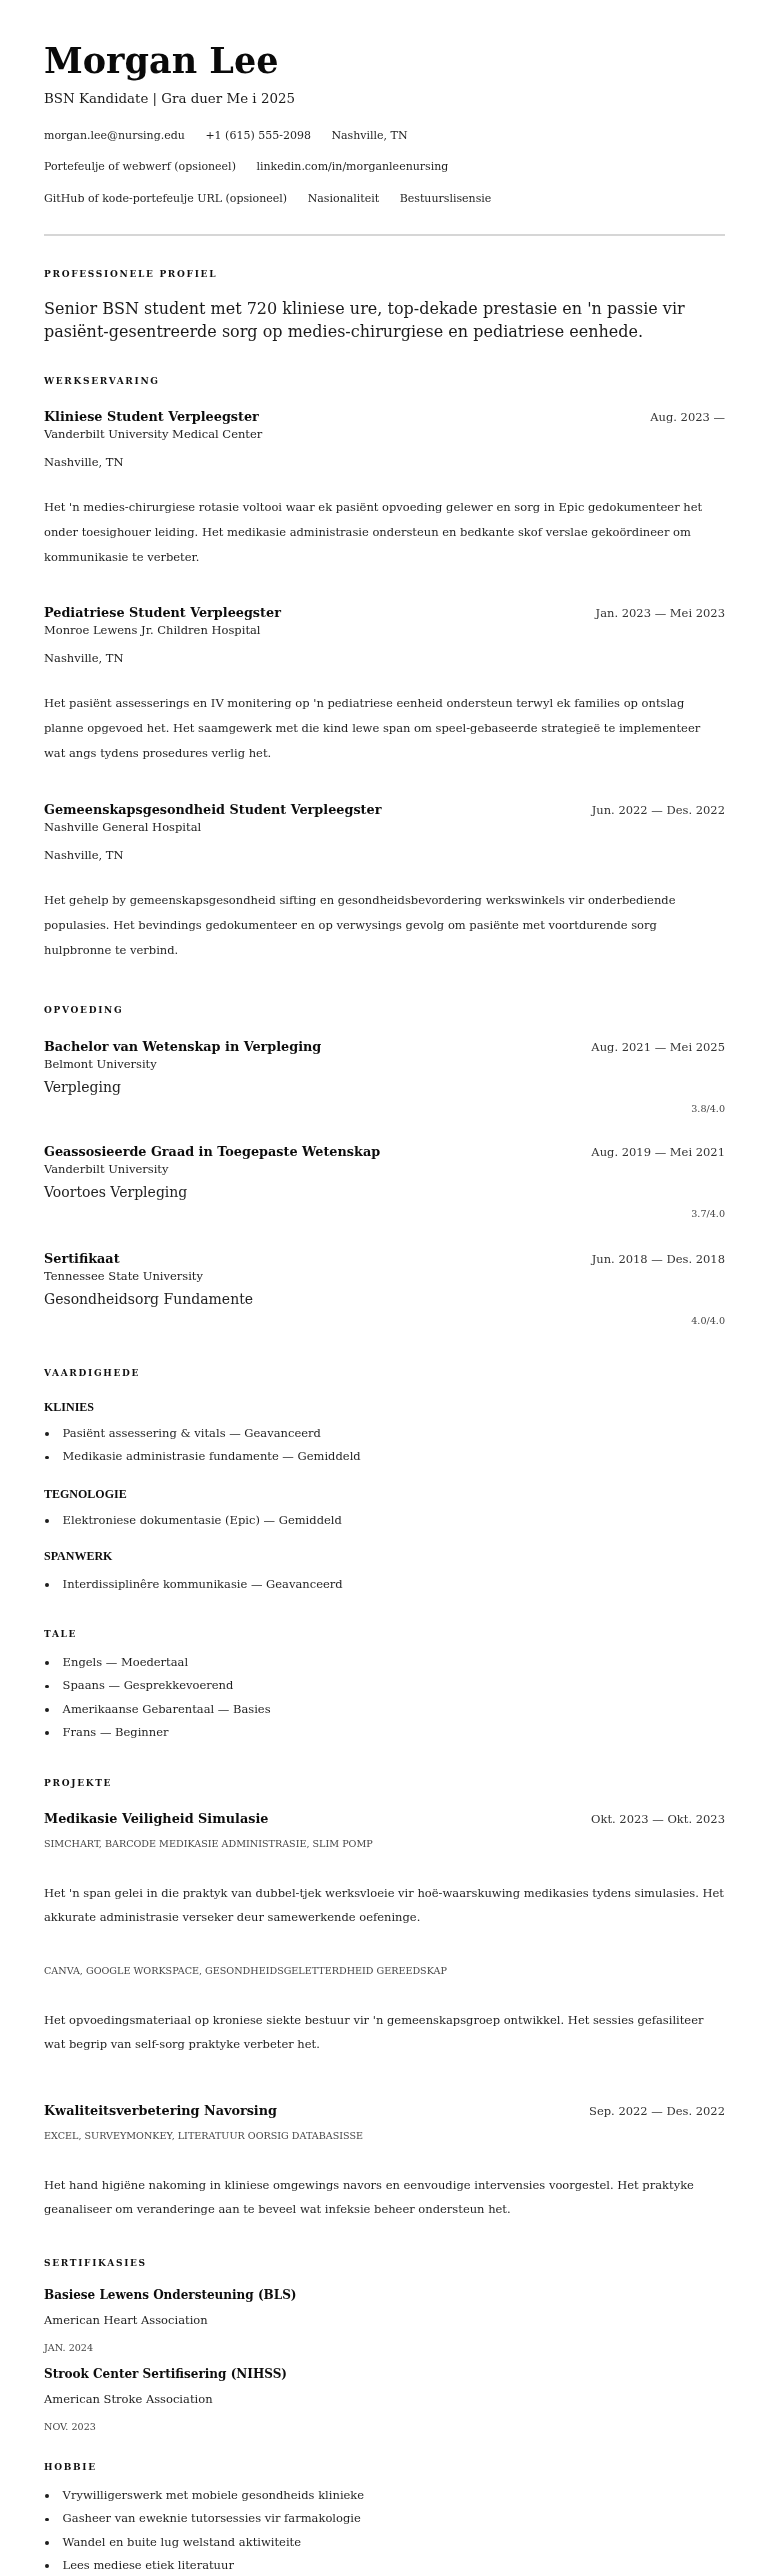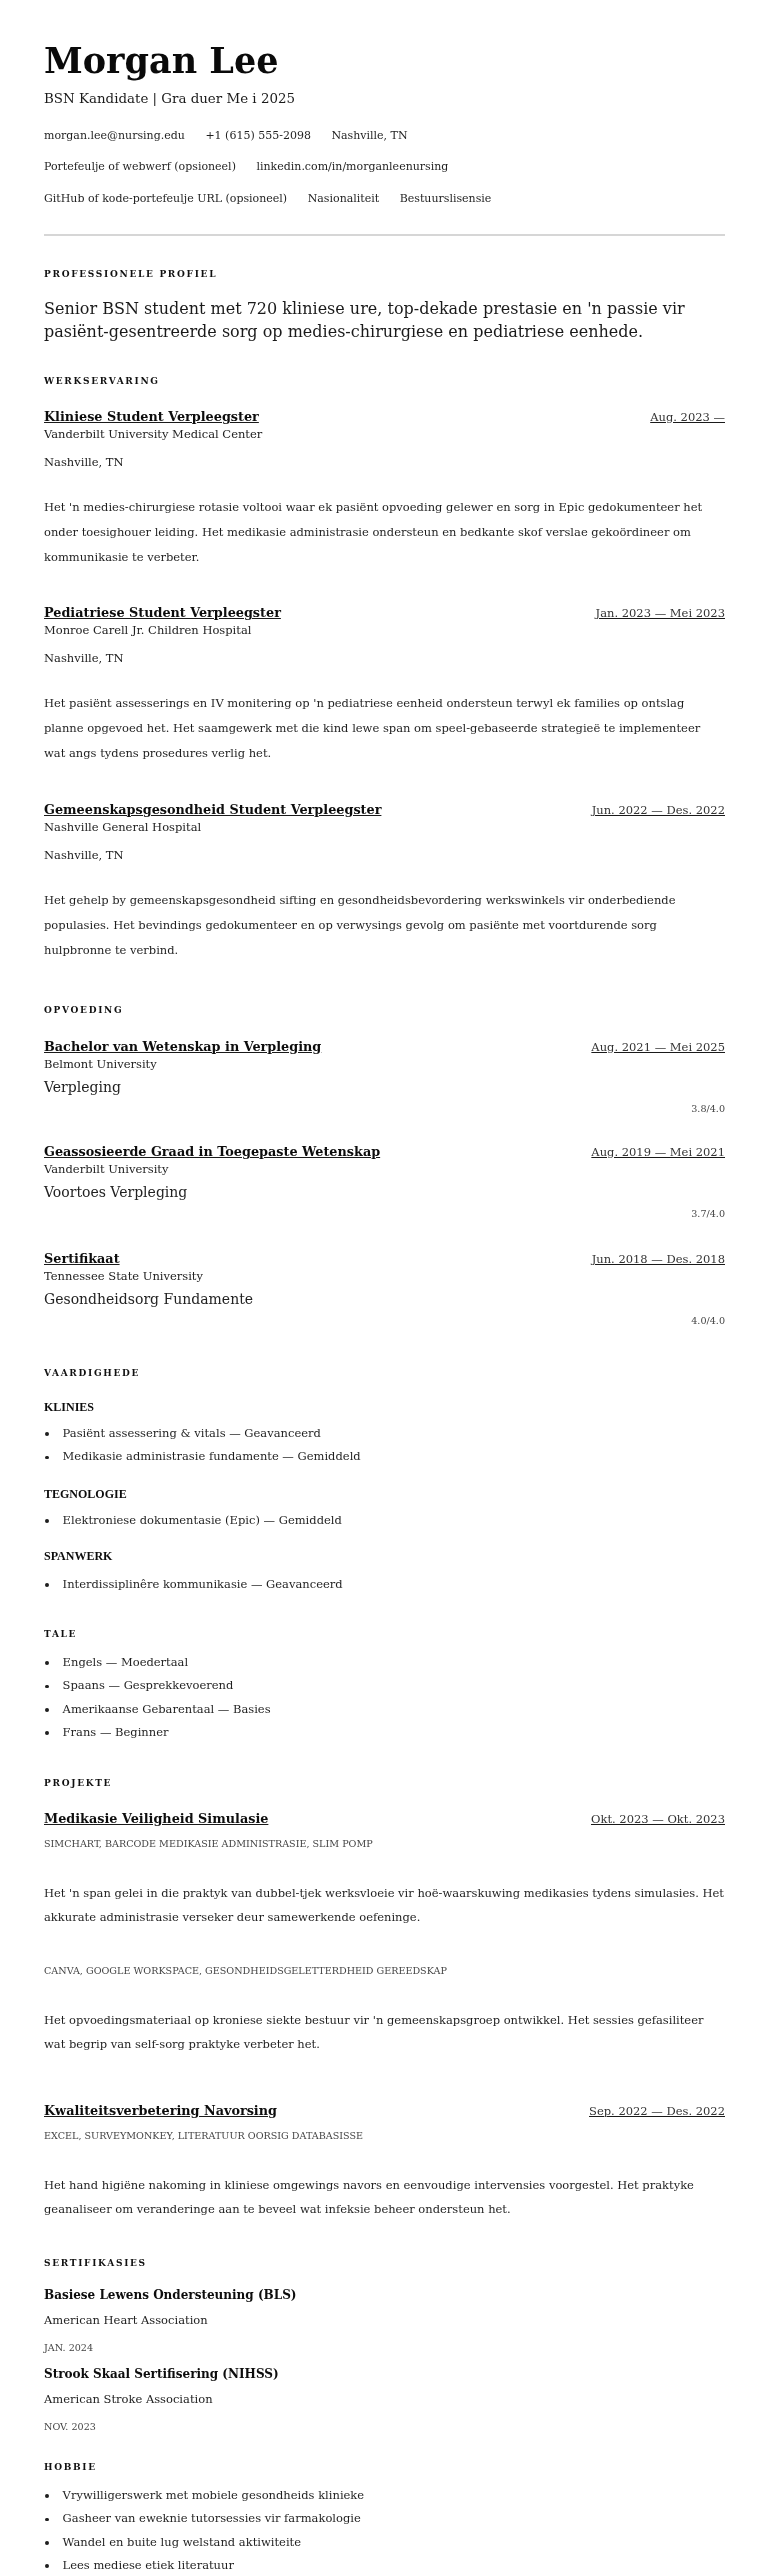--- a/index.html
+++ b/index.html
@@ -19,21 +19,21 @@
   .subtitle { position: absolute; top: 90px; left: 0; font-size: 13.4px; line-height: 18px; color: #1a1a1a; white-space: nowrap; }
   .contact-row { position: absolute; left: 0; font-size: 11px; line-height: 15.4px; color: #1f1f1f; white-space: nowrap; display: flex; gap: 20.5px; }
   .contact-row span { display: inline-block; }
   .divider { position: absolute; top: 234px; left: 0; width: 681px; height: 1.9px; background: #d6d6d6; }
 
   .section-title { position: absolute; left: 0; font-size: 9px; font-weight: bold; letter-spacing: 1.7px; line-height: 11.5px; color: #111; text-transform: uppercase; white-space: nowrap; }
 
   .summary { position: absolute; top: 297px; left: 0; width: 681px; font-size: 16px; line-height: 23px; color: #1a1a1a; }
 
   .entry { position: absolute; left: 0; width: 681px; }
-  .entry .row { display: flex; justify-content: space-between; align-items: center; text-decoration: underline; }
+  .entry .row { display: flex; justify-content: space-between; align-items: center; }
   .entry .title { font-size: 12.8px; font-weight: bold; line-height: 18px; color: #0d0d0d; white-space: nowrap; }
   .entry .date { font-size: 11.5px; line-height: 18px; color: #333; white-space: nowrap; }
   .entry .sub { font-size: 11.5px; line-height: 16.6px; color: #222; white-space: nowrap; }
   .entry .loc { font-size: 11.5px; line-height: 16.6px; color: #222; margin-top: 11.5px; }
   .entry .desc { font-size: 11.5px; line-height: 25px; color: #1f1f1f; margin-top: 24px; }
   .entry .field { font-size: 14px; line-height: 16.6px; color: #222; margin-top: 6.4px; }
   .entry .gpa { font-size: 9.6px; line-height: 14px; color: #444; margin-top: 6.4px; text-align: right; }
   .entry .tags { font-size: 9.6px; line-height: 14px; color: #444; text-transform: uppercase; margin-top: 9px; white-space: nowrap; }
   .entry .pdesc { font-size: 11.5px; line-height: 24px; color: #1f1f1f; margin-top: 29.5px; }
   .entry .cert-title { font-size: 12px; font-weight: bold; line-height: 16.6px; color: #0d0d0d; }
@@ -83,21 +83,21 @@
     <div class="sub">Vanderbilt University Medical Center</div>
     <div class="loc">Nashville, TN</div>
     <p class="desc">Het 'n medies-chirurgiese rotasie voltooi waar ek pasiënt opvoeding gelewer en sorg in Epic gedokumenteer het onder toesighouer leiding. Het medikasie administrasie ondersteun en bedkante skof verslae gekoördineer om kommunikasie te verbeter.</p>
   </div>
 
   <div class="entry" style="top:604px">
     <div class="row">
       <div class="title">Pediatriese Student Verpleegster</div>
       <div class="date">Jan. 2023 — Mei 2023</div>
     </div>
-    <div class="sub">Monroe Carell Jr. Children Hospital</div>
+    <div class="sub">Monroe Lewens Jr. Children Hospital</div>
     <div class="loc">Nashville, TN</div>
     <p class="desc">Het pasiënt assesserings en IV monitering op 'n pediatriese eenheid ondersteun terwyl ek families op ontslag planne opgevoed het. Het saamgewerk met die kind lewe span om speel-gebaseerde strategieë te implementeer wat angs tydens prosedures verlig het.</p>
   </div>
 
   <div class="entry" style="top:801px">
     <div class="row">
       <div class="title">Gemeenskapsgesondheid Student Verpleegster</div>
       <div class="date">Jun. 2022 — Des. 2022</div>
     </div>
     <div class="sub">Nashville General Hospital</div>
@@ -190,21 +190,21 @@
 
   <h2 class="section-title" style="top:2258px">SERTIFIKASIES</h2>
 
   <div class="entry" style="top:2287px">
     <div class="cert-title">Basiese Lewens Ondersteuning (BLS)</div>
     <div class="issuer">American Heart Association</div>
     <div class="cert-date">JAN. 2024</div>
   </div>
 
   <div class="entry" style="top:2366px">
-    <div class="cert-title">Strook Skaal Sertifisering (NIHSS)</div>
+    <div class="cert-title">Strook Center Sertifisering (NIHSS)</div>
     <div class="issuer">American Stroke Association</div>
     <div class="cert-date">NOV. 2023</div>
   </div>
 
   <h2 class="section-title" style="top:2462px">HOBBIE</h2>
   <ul class="bullets" style="top:2484px">
     <li><span class="dot"></span><span>Vrywilligerswerk met mobiele gesondheids klinieke</span></li>
     <li><span class="dot"></span><span>Gasheer van eweknie tutorsessies vir farmakologie</span></li>
     <li><span class="dot"></span><span>Wandel en buite lug welstand aktiwiteite</span></li>
     <li><span class="dot"></span><span>Lees mediese etiek literatuur</span></li>

